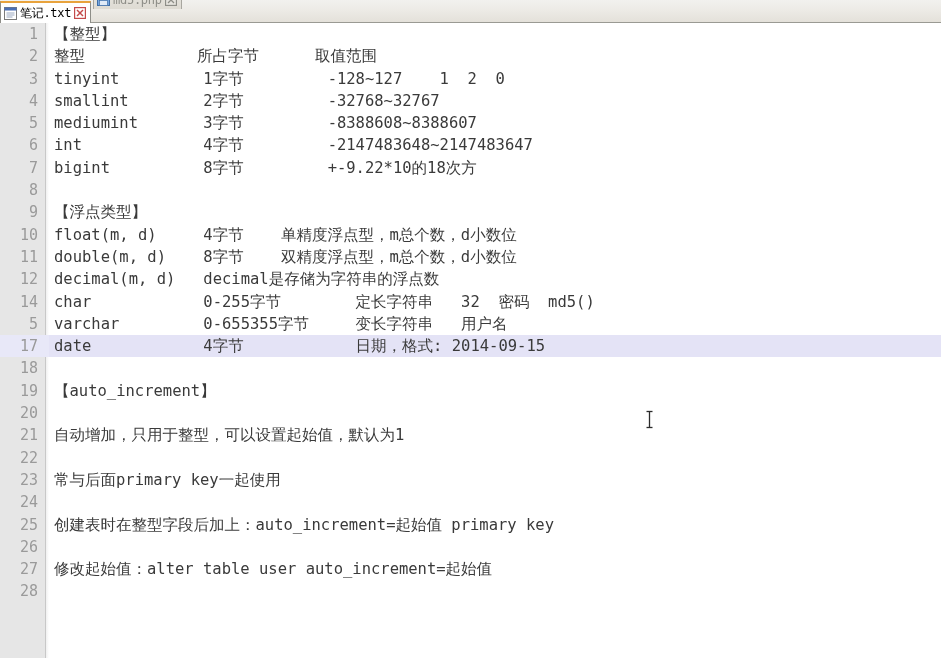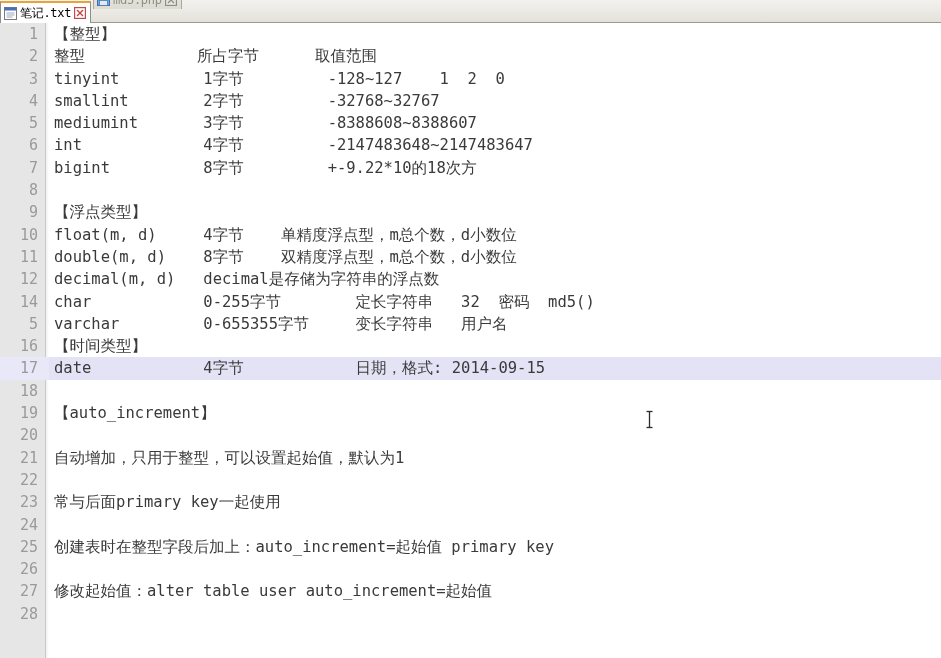--- a/index.html
+++ b/index.html
@@ -203,21 +203,20 @@
       <div class="line"><span class="lnum">5</span><span class="ltext">mediumint       3字节         -8388608~8388607</span></div>
       <div class="line"><span class="lnum">6</span><span class="ltext">int             4字节         -2147483648~2147483647</span></div>
       <div class="line"><span class="lnum">7</span><span class="ltext">bigint          8字节         +-9.22*10的18次方</span></div>
       <div class="line"><span class="lnum">8</span><span class="ltext"></span></div>
       <div class="line"><span class="lnum">9</span><span class="ltext">【浮点类型】</span></div>
       <div class="line"><span class="lnum">10</span><span class="ltext">float(m, d)     4字节    单精度浮点型，m总个数，d小数位</span></div>
       <div class="line"><span class="lnum">11</span><span class="ltext">double(m, d)    8字节    双精度浮点型，m总个数，d小数位</span></div>
       <div class="line"><span class="lnum">12</span><span class="ltext">decimal(m, d)   decimal是存储为字符串的浮点数</span></div>
       <div class="line"><span class="lnum">14</span><span class="ltext">char            0-255字节        定长字符串   32  密码  md5()</span></div>
       <div class="line"><span class="lnum">5</span><span class="ltext">varchar         0-655355字节     变长字符串   用户名</span></div>
-      <div class="line"><span class="lnum">16</span><span class="ltext">【时间类型】</span></div>
       <div class="line hl"><div class="hlbg"></div><span class="lnum">17</span><span class="ltext">date            4字节            日期，格式: 2014-09-15</span></div>
       <div class="line"><span class="lnum">18</span><span class="ltext"></span></div>
       <div class="line"><span class="lnum">19</span><span class="ltext">【auto_increment】</span></div>
       <div class="line"><span class="lnum">20</span><span class="ltext"></span></div>
       <div class="line"><span class="lnum">21</span><span class="ltext">自动增加，只用于整型，可以设置起始值，默认为1</span></div>
       <div class="line"><span class="lnum">22</span><span class="ltext"></span></div>
       <div class="line"><span class="lnum">23</span><span class="ltext">常与后面primary key一起使用</span></div>
       <div class="line"><span class="lnum">24</span><span class="ltext"></span></div>
       <div class="line"><span class="lnum">25</span><span class="ltext">创建表时在整型字段后加上：auto_increment=起始值 primary key</span></div>
       <div class="line"><span class="lnum">26</span><span class="ltext"></span></div>

